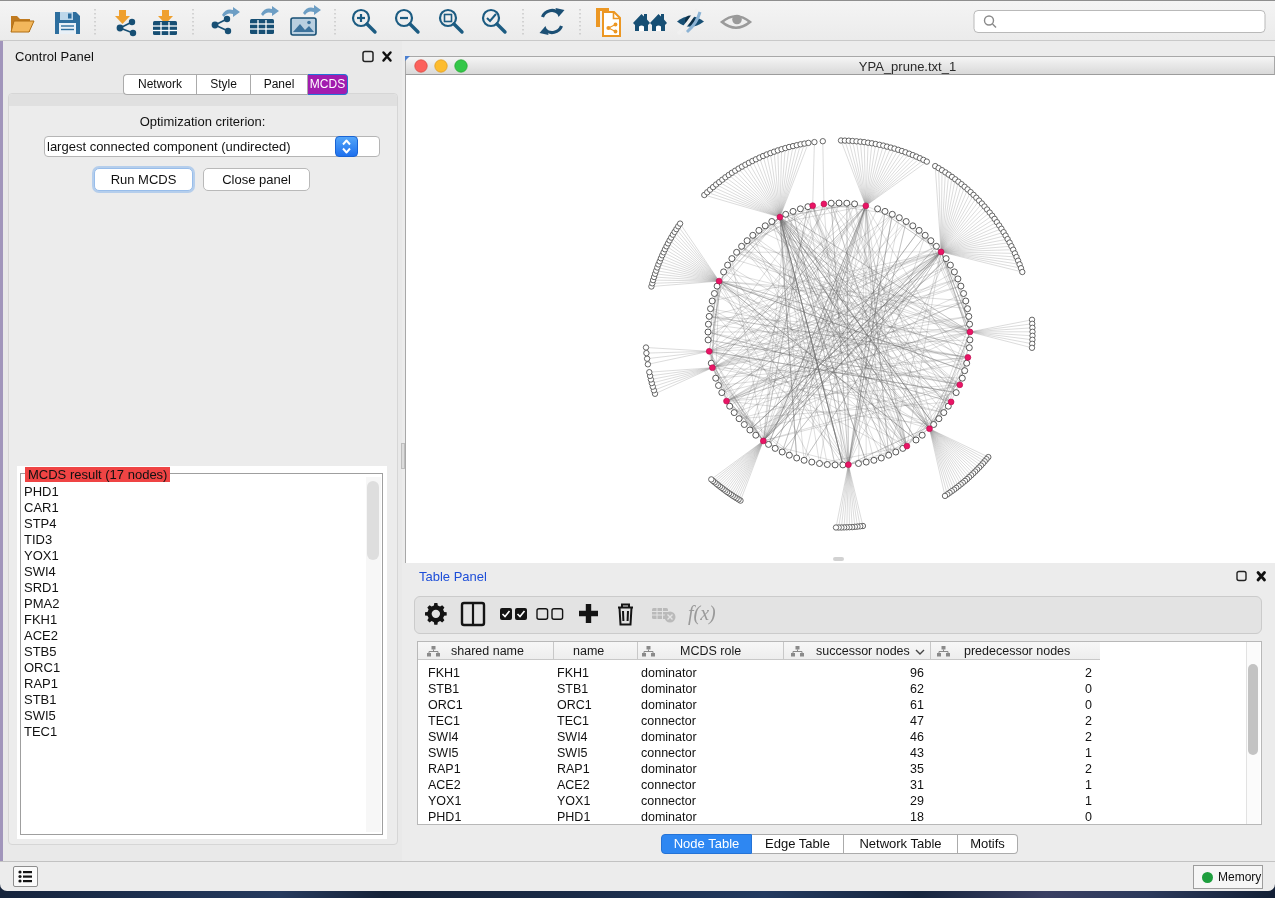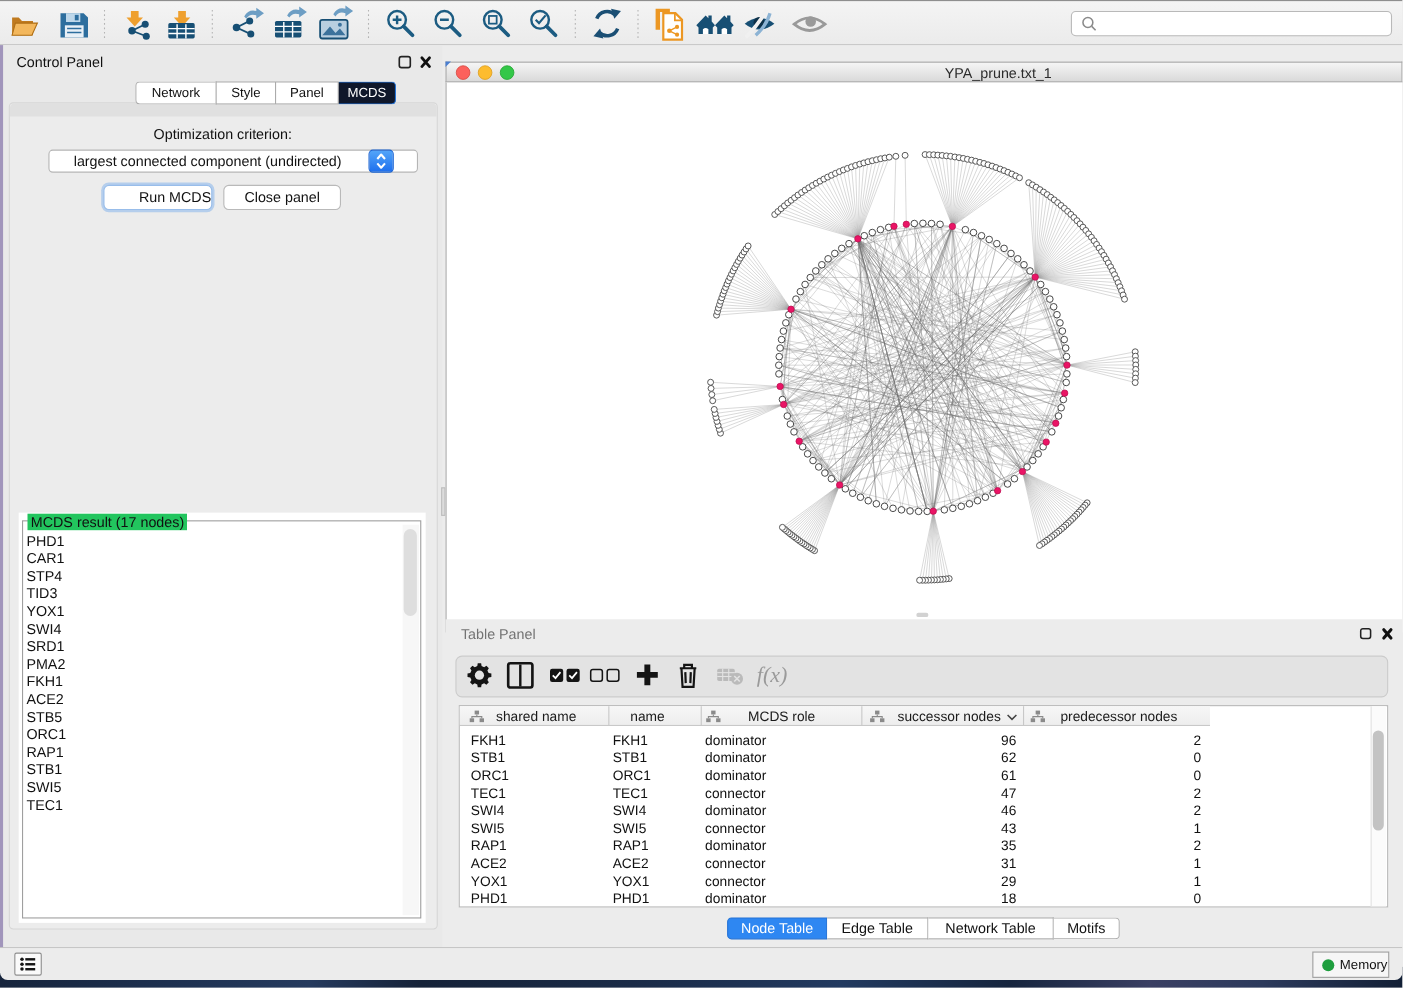--- a/index.html
+++ b/index.html
@@ -166,37 +166,37 @@
     <path d="M22.5 2.5 L29.5 10.5 M29.5 2.5 L22.5 10.5" stroke="#111" stroke-width="2.5" stroke-linecap="round"></path>
   </svg>
 
   <div class="abs" style="left:5px;top:52px;width:390px;height:752px;background:#ececec;border:1px solid #d6d6d6;border-radius:4px;"></div>
   <div class="abs" style="left:6px;top:53px;width:388px;height:12px;background:#e0e0e0;border-radius:4px 4px 0 0;"></div>
 
   <div class="abs" style="left:76px;top:33px;height:21px;display:flex;font-size:12px;margin-left:44px;">
     <div style="width:73px;background:#fff;border:1px solid #ababab;border-right:none;border-radius:4px 0 0 4px;text-align:center;line-height:19px;color:#111;">Network</div>
     <div style="width:54px;background:#fff;border:1px solid #ababab;border-right:none;text-align:center;line-height:19px;color:#111;">Style</div>
     <div style="width:58px;background:#fff;border:1px solid #ababab;text-align:center;line-height:19px;color:#111;">Panel</div>
-    <div style="width:52px;background:#0f172a;border:1px solid #2573d6;border-left:none;border-radius:0 4px 4px 0;text-align:center;line-height:19px;color:#fff;">MCDS</div>
+    <div style="width:40px;background:#a21caf;border:1px solid #2573d6;border-left:none;border-radius:0 4px 4px 0;text-align:center;line-height:19px;color:#fff;">MCDS</div>
   </div>
   <div class="abs" style="left:0;top:73px;width:399px;text-align:center;font-size:13px;color:#111;">Optimization criterion:</div>
 
-  <div class="abs" style="left:41px;top:95px;width:336px;height:21px;background:#fff;border:1px solid #b5b5b5;border-radius:4px;font-size:13px;line-height:19px;color:#111;padding-left:22px;">largest connected component (undirected)</div>
+  <div class="abs" style="left:41px;top:95px;width:336px;height:21px;background:#fff;border:1px solid #b5b5b5;border-radius:4px;font-size:13px;line-height:19px;color:#111;padding-left:2px;">largest connected component (undirected)</div>
   <div class="abs" style="left:332px;top:95px;width:23px;height:21px;background:linear-gradient(#53a5f9,#1e70ee);border-radius:4px;border:1px solid #1a64d4;">
     <svg width="21" height="19">
         <path d="M7 7.5 L10.5 3.5 L14 7.5 M7 11.5 L10.5 15.5 L14 11.5" stroke="#fff" stroke-width="1.9" fill="none" stroke-linejoin="round"></path>
       </svg>
   </div>
 
-  <div class="abs" style="left:91px;top:127px;width:99px;height:23px;background:#fff;border:1px solid #98bdea;border-radius:5px;box-shadow:0 0 0 2px rgba(125,175,235,0.5);font-size:13px;text-align:right;line-height:21px;color:#111;">Run MCDS</div>
+  <div class="abs" style="left:91px;top:127px;width:99px;height:23px;background:#fff;border:1px solid #98bdea;border-radius:5px;box-shadow:0 0 0 2px rgba(125,175,235,0.5);font-size:13px;text-align:center;line-height:21px;color:#111;">Run MCDS</div>
   <div class="abs" style="left:200px;top:127px;width:107px;height:23px;background:#fff;border:1px solid #b9b9b9;border-radius:5px;font-size:13px;text-align:center;line-height:21px;color:#111;">Close panel</div>
 
   <div class="abs" style="left:14px;top:425px;width:370px;height:373px;background:#fff;"></div>
   <div class="abs" style="left:17px;top:432px;width:363px;height:362px;border:1px solid #9f9f9f;"></div>
-  <div class="abs" style="left:22px;top:425.5px;background:#22c55e;padding:0 3px;font-size:13px;color:#111;">MCDS result (17 nodes)</div>
+  <div class="abs" style="left:22px;top:425.5px;background:#ef4444;padding:0 3px;font-size:13px;color:#111;">MCDS result (17 nodes)</div>
   <div class="abs" style="left:21px;top:443px;width:330px;font-size:13px;color:#111;">
       <div style="height:16px;line-height:16px;">PHD1</div>
       <div style="height:16px;line-height:16px;">CAR1</div>
       <div style="height:16px;line-height:16px;">STP4</div>
       <div style="height:16px;line-height:16px;">TID3</div>
       <div style="height:16px;line-height:16px;">YOX1</div>
       <div style="height:16px;line-height:16px;">SWI4</div>
       <div style="height:16px;line-height:16px;">SRD1</div>
       <div style="height:16px;line-height:16px;">PMA2</div>
       <div style="height:16px;line-height:16px;">FKH1</div>
@@ -1073,21 +1073,21 @@
 <circle cx="303.2" cy="276.3" r="2.9"></circle>
 <circle cx="313.1" cy="206.1" r="2.9"></circle>
 </g>
 </svg>
   </div>
 </div>
 <div class="abs" style="left:401px;top:443px;width:4px;height:26px;background:#dcdcdc;border:1px solid #bdbdbd;"></div>
 <div class="abs" style="left:833px;top:557px;width:11px;height:4px;background:#d2d2d2;border-radius:2px;"></div>
 
 <div class="abs" style="left:405px;top:563px;width:870px;height:298px;background:#ececec;">
-  <div class="abs" style="left:14px;top:6px;font-size:13px;color:#737373;">Table Panel</div>
+  <div class="abs" style="left:14px;top:6px;font-size:13px;color:#1d4ed8;">Table Panel</div>
   <svg class="abs" style="left:830px;top:7px" width="36" height="14">
     <rect x="2" y="1.5" width="9" height="9" rx="2" fill="none" stroke="#222" stroke-width="1.4"></rect>
     <path d="M23 2.5 L29.5 10 M29.5 2.5 L23 10" stroke="#111" stroke-width="2.8" stroke-linecap="round"></path>
   </svg>
 
   <div class="abs" style="left:9px;top:33px;width:848px;height:38px;background:#e3e3e3;border:1px solid #cbcbcb;border-radius:6px;"></div>
   <svg class="abs" style="left:9px;top:33px" width="400" height="38">
     <g fill="#141414">
       <path d="M11 16.3 L13.5 15.9 L14.6 13.6 L13.3 11.5 L15.5 9.3 L17.6 10.6 L19.9 9.5 L20.3 7 L23.4 7 L23.8 9.5 L26.1 10.6 L28.2 9.3 L30.4 11.5 L29.1 13.6 L30.2 15.9 L32.7 16.3 L32.7 19.4 L30.2 19.8 L29.1 22.1 L30.4 24.2 L28.2 26.4 L26.1 25.1 L23.8 26.2 L23.4 28.7 L20.3 28.7 L19.9 26.2 L17.6 25.1 L15.5 26.4 L13.3 24.2 L14.6 22.1 L13.5 19.8 L11 19.4 Z"></path>
       <circle cx="21.85" cy="17.85" r="4.2" fill="#e3e3e3"></circle>

